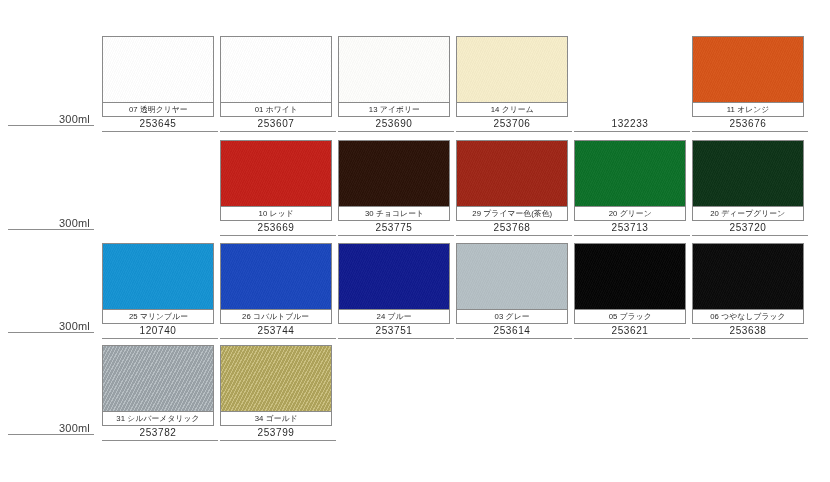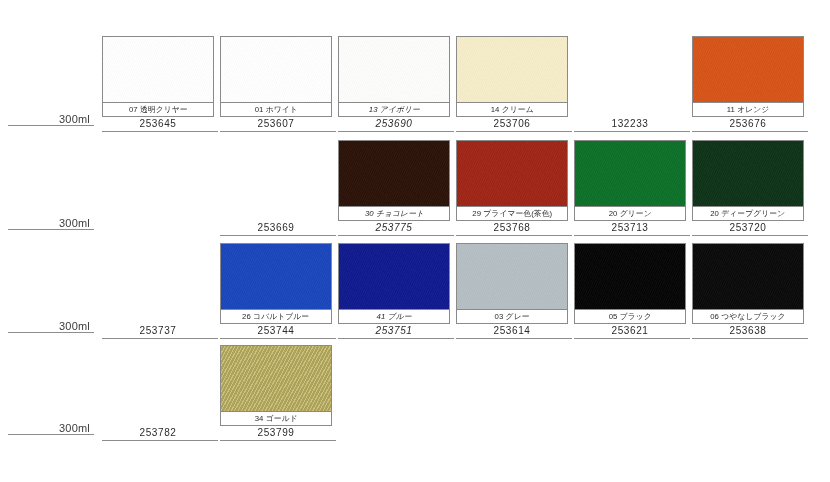--- a/index.html
+++ b/index.html
@@ -66,21 +66,21 @@
 
   
   .cell {
     position: absolute;
     top: 0;
     width: 118px;
     height: 104px;
   }
   .cell-0 { left: 100px; }
   .cell-1 { left: 218px; }
-  .cell-2 { left: 336px; font-style: italic; }
+  .cell-2 { left: 336px; }
   .cell-3 { left: 454px; }
   .cell-4 { left: 572px; }
   .cell-5 { left: 690px; }
 
   .chip-box {
     position: absolute;
     left: 2px;
     top: 6px;
     width: 112px;
     height: 81px;
@@ -242,20 +242,26 @@
           <div class="code-rule"></div>
         </div>
       </div>
     </div>
     <div class="row row-1">
       <div class="vol-wrap">
         <div class="vol-rule"></div>
         <div class="vol-label">300ml</div>
       </div>
       <div class="cell cell-1">
+        <div class="chip-box">
+          <div class="chip-fill" style="background: rgb(195, 31, 24);"></div>
+          <div class="name-band">
+            <span class="name-text">10 レッド</span>
+          </div>
+        </div>
         <div class="code-row">
           <span class="code-text">253669</span>
           <div class="code-rule"></div>
         </div>
       </div>
       <div class="cell cell-2">
         <div class="chip-box">
           <div class="chip-fill" style="background: rgb(43, 18, 8);"></div>
           <div class="name-band">
             <span class="name-text">30 チョコレート</span>
@@ -302,42 +308,48 @@
           <div class="code-rule"></div>
         </div>
       </div>
     </div>
     <div class="row row-2">
       <div class="vol-wrap">
         <div class="vol-rule"></div>
         <div class="vol-label">300ml</div>
       </div>
       <div class="cell cell-0">
-        <div class="code-row">
-          <span class="code-text">253737</span>
+        <div class="chip-box">
+          <div class="chip-fill" style="background: rgb(20, 146, 210);"></div>
+          <div class="name-band">
+            <span class="name-text">25 マリンブルー</span>
+          </div>
+        </div>
+        <div class="code-row">
+          <span class="code-text">120740</span>
           <div class="code-rule"></div>
         </div>
       </div>
       <div class="cell cell-1">
         <div class="chip-box">
           <div class="chip-fill" style="background: rgb(26, 70, 188);"></div>
           <div class="name-band">
             <span class="name-text">26 コバルトブルー</span>
           </div>
         </div>
         <div class="code-row">
           <span class="code-text">253744</span>
           <div class="code-rule"></div>
         </div>
       </div>
       <div class="cell cell-2">
         <div class="chip-box">
           <div class="chip-fill" style="background: rgb(16, 26, 142);"></div>
           <div class="name-band">
-            <span class="name-text">41 ブルー</span>
+            <span class="name-text">24 ブルー</span>
           </div>
         </div>
         <div class="code-row">
           <span class="code-text">253751</span>
           <div class="code-rule"></div>
         </div>
       </div>
       <div class="cell cell-3">
         <div class="chip-box">
           <div class="chip-fill" style="background: rgb(180, 191, 196);"></div>
@@ -374,20 +386,26 @@
           <div class="code-rule"></div>
         </div>
       </div>
     </div>
     <div class="row row-3">
       <div class="vol-wrap">
         <div class="vol-rule"></div>
         <div class="vol-label">300ml</div>
       </div>
       <div class="cell cell-0">
+        <div class="chip-box">
+          <div class="chip-fill metallic" style="background: rgb(167, 176, 182);"></div>
+          <div class="name-band">
+            <span class="name-text">31 シルバーメタリック</span>
+          </div>
+        </div>
         <div class="code-row">
           <span class="code-text">253782</span>
           <div class="code-rule"></div>
         </div>
       </div>
       <div class="cell cell-1">
         <div class="chip-box">
           <div class="chip-fill metallic" style="background: rgb(191, 178, 99);"></div>
           <div class="name-band">
             <span class="name-text">34 ゴールド</span>

